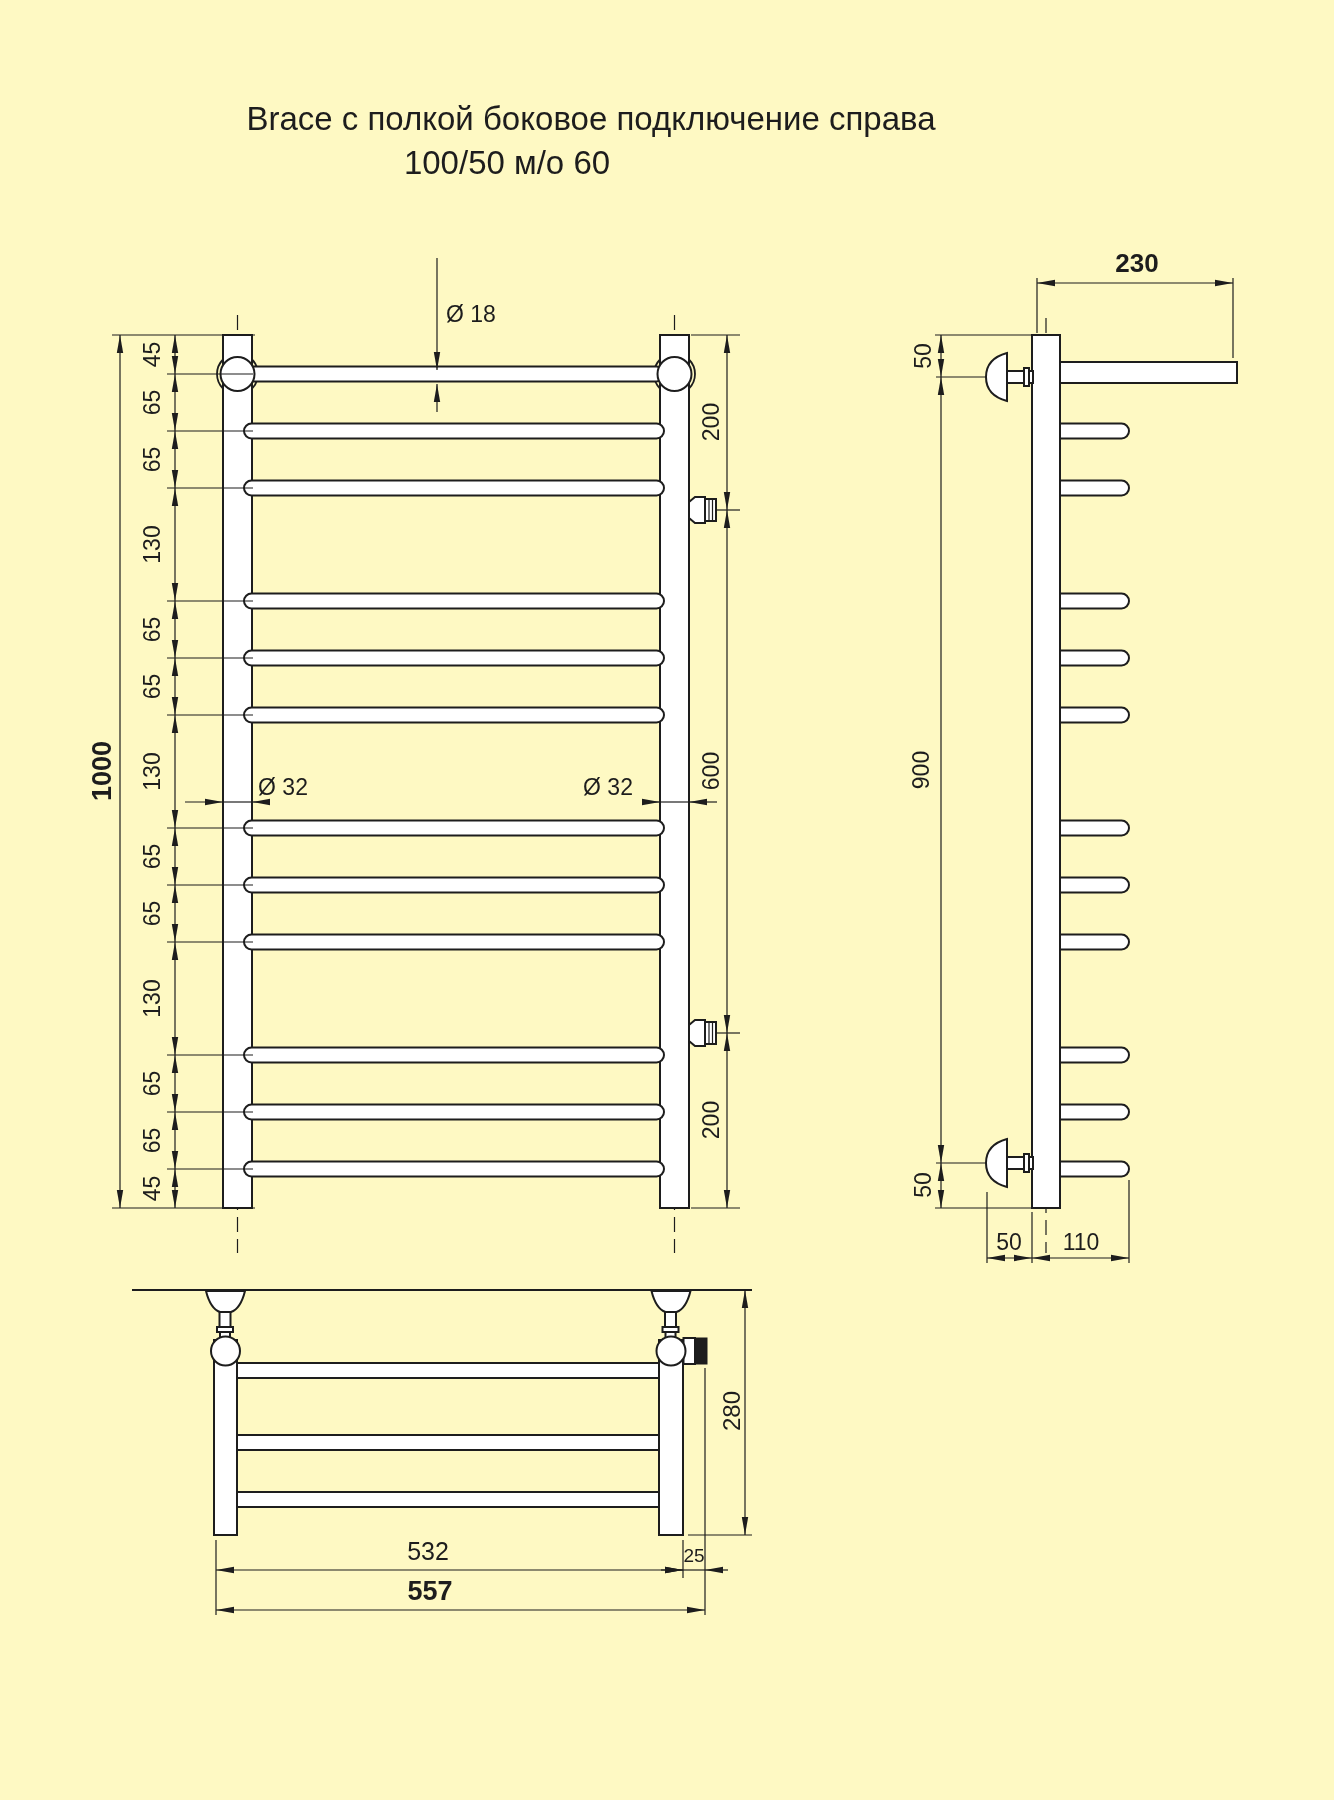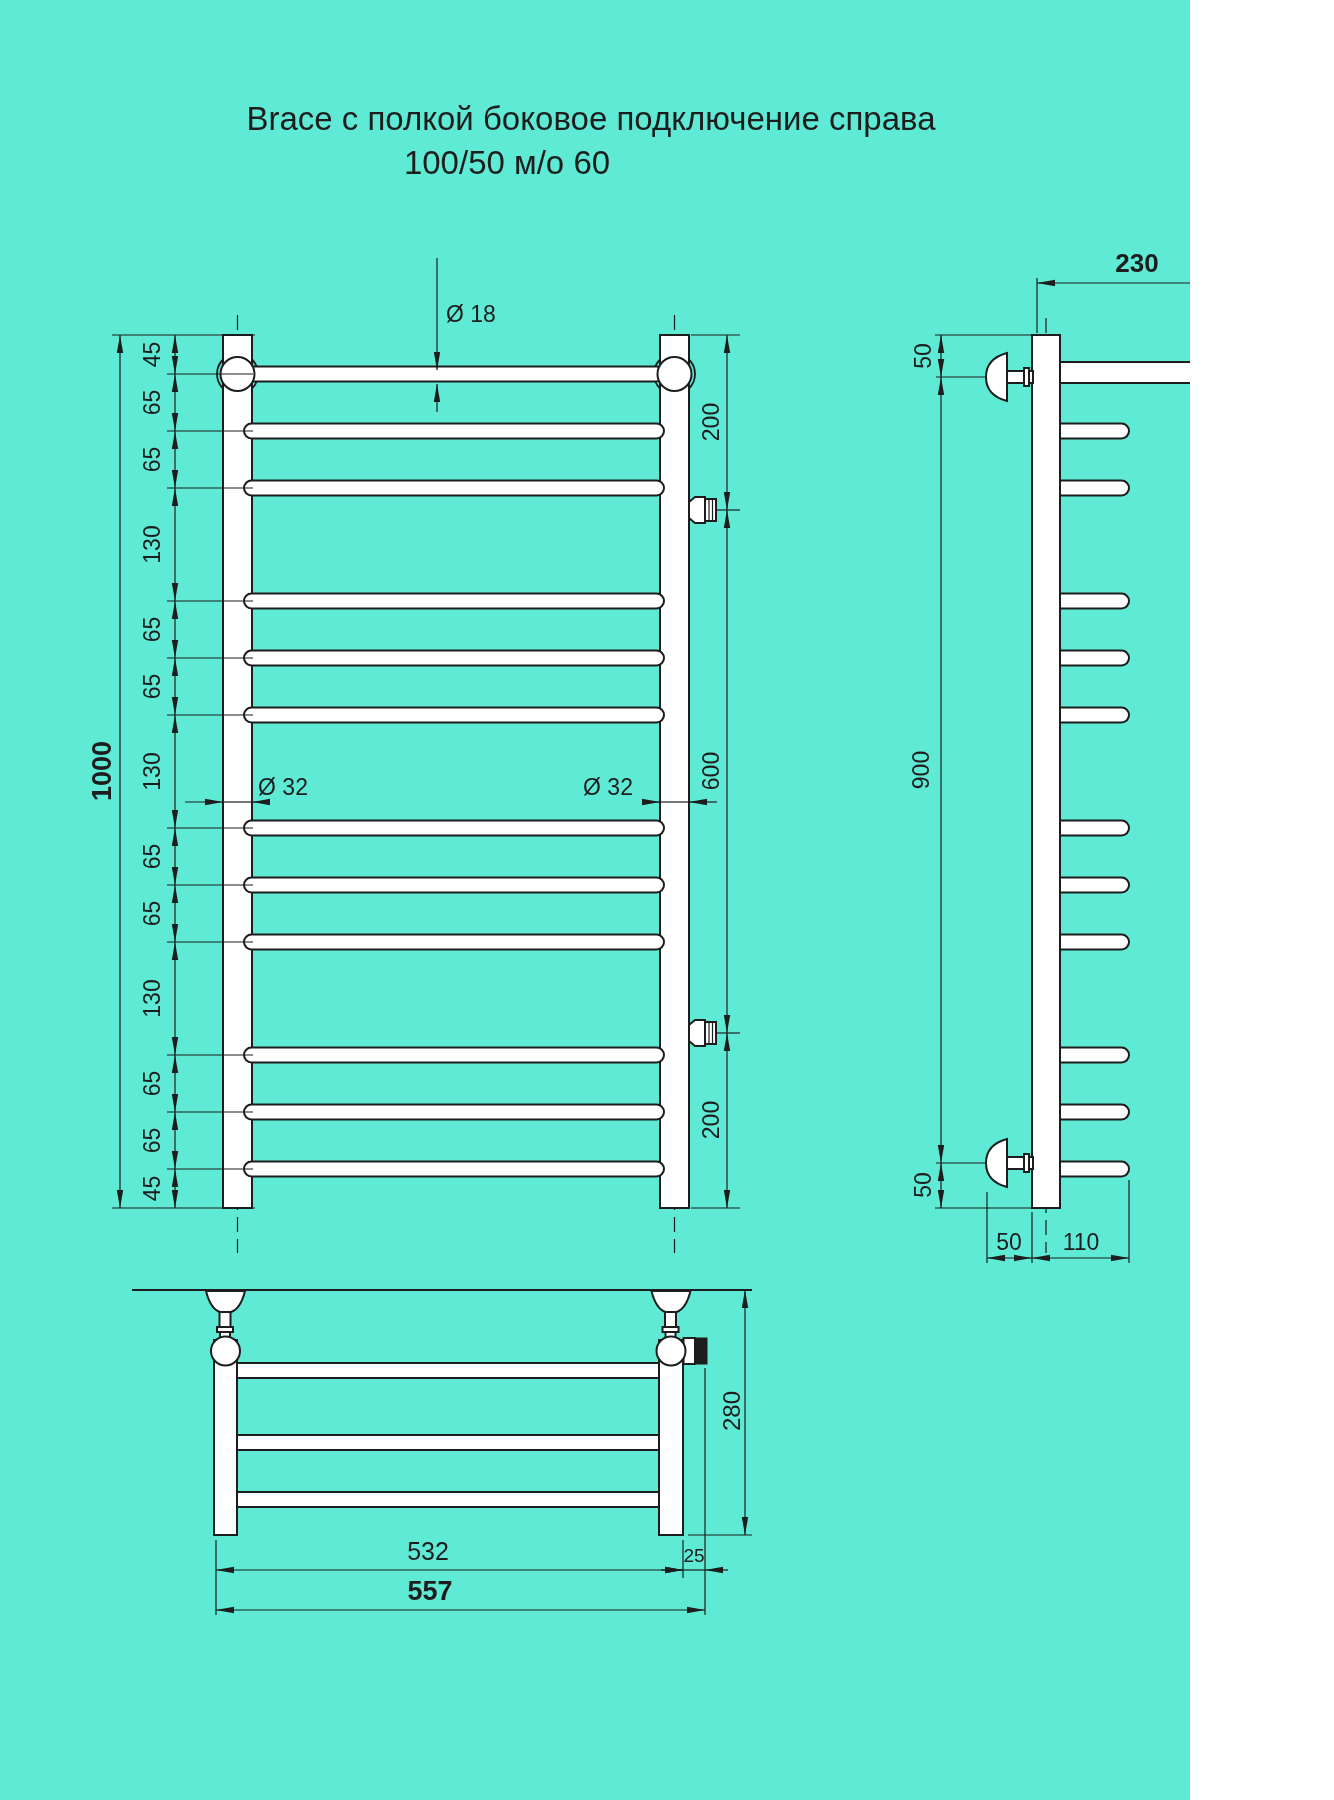--- a/index.html
+++ b/index.html
@@ -1,16 +1,16 @@
 <!DOCTYPE html>
 <html><head>
 <meta charset="utf-8">
 <style>
   html,body{margin:0;padding:0;background:#ffffff;}
-  .stage{position:relative;width:1190px;height:1800px;background:#5eead4;overflow:hidden;}
+  .stage{position:relative;width:1334px;height:1800px;background:#fef9c3;overflow:hidden;}
   svg{display:block;}
   text{font-family:"Liberation Sans",sans-serif;fill:#1d1d1d;}
   .title-txt{font-size:33px;}
   .dimtxt{font-size:23px;}
   .dimsm{font-size:19px;}
   .b{font-weight:bold;}
   .ol{stroke:#1d1d1d;stroke-width:2;fill:#ffffff;}
   .oln{stroke:#1d1d1d;stroke-width:1.8;fill:none;}
   .dim{stroke:#1d1d1d;stroke-width:1.2;fill:none;}
   .cl{stroke:#1d1d1d;stroke-width:1.2;stroke-dasharray:15 7;fill:none;}

